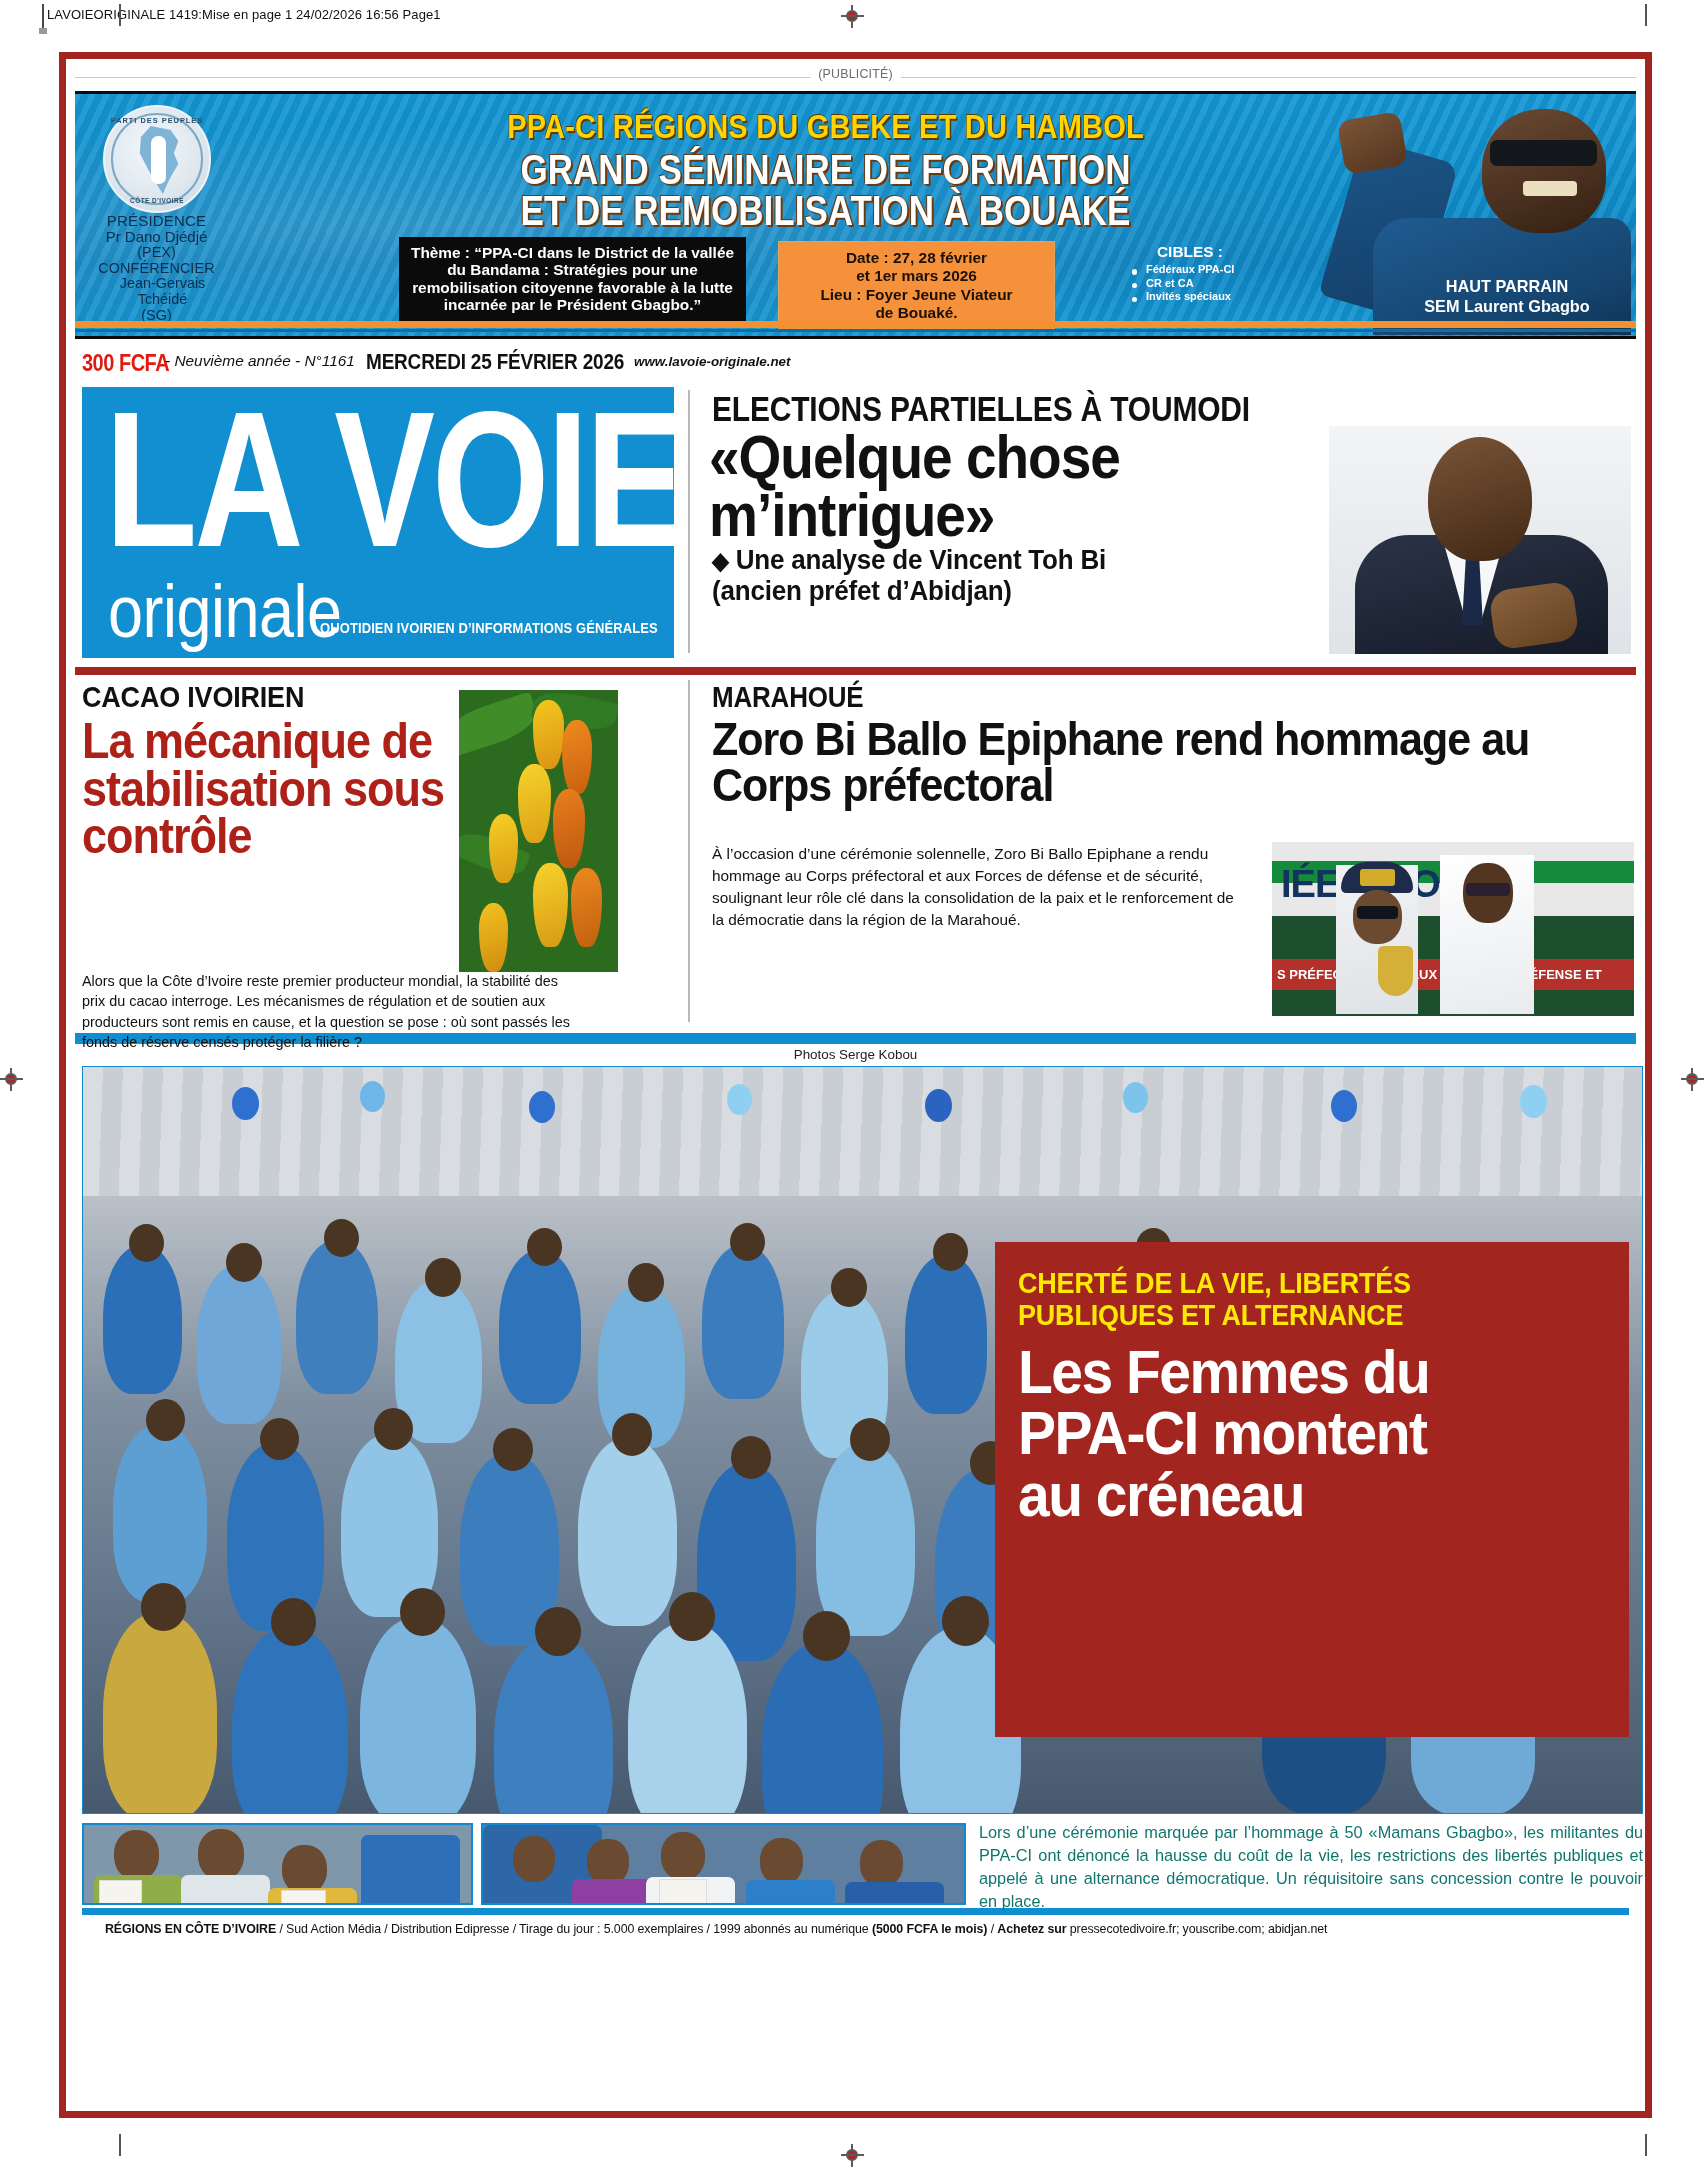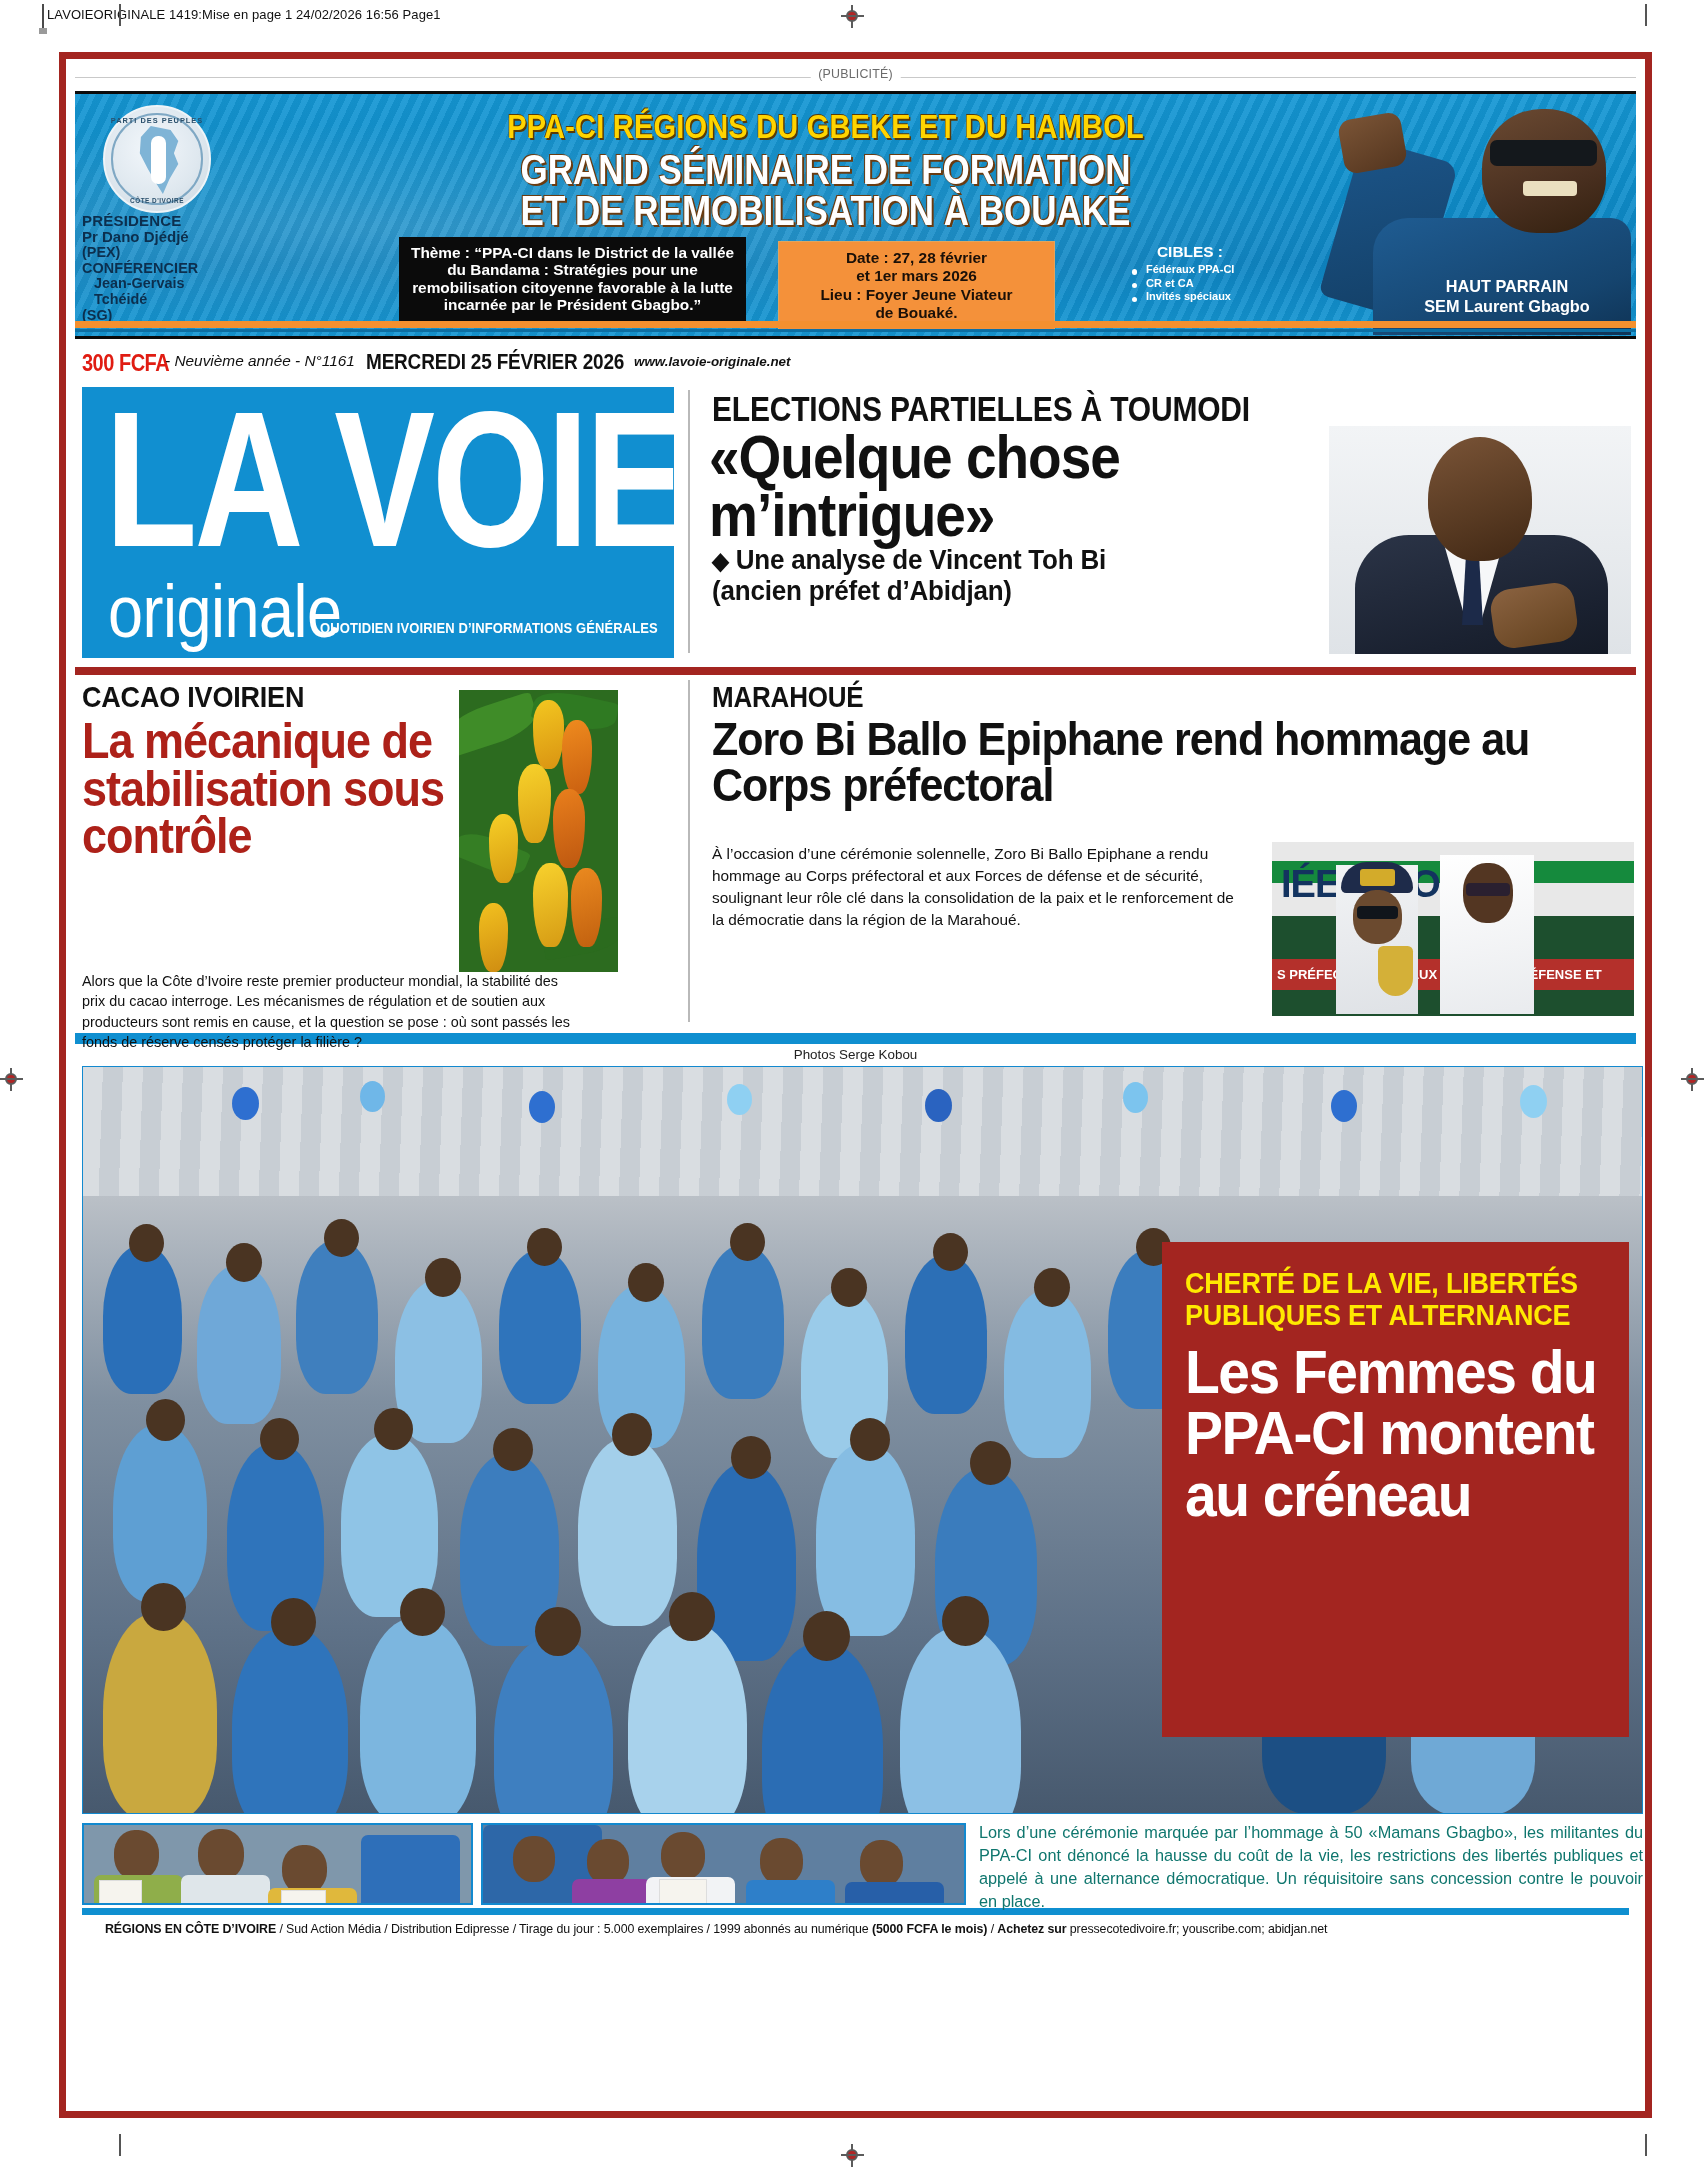--- a/index.html
+++ b/index.html
@@ -92,22 +92,22 @@
   .ad-logo .txt-top{
     position:absolute; left:0; right:0; top:9px; text-align:center;
     font-size:7.4px; font-weight:bold; color:#2a4f6b; letter-spacing:1px;
   }
   .ad-logo .txt-bot{
     position:absolute; left:0; right:0; bottom:7px; text-align:center;
     font-size:6.4px; font-weight:bold; color:#2a4f6b; letter-spacing:0.5px;
   }
 
   .ad-left-col{
-    position:absolute; left:7px; top:119px; width:149px; text-align:left;
-    color:#0c2f4e; font-weight:bold; line-height:1.08;
+    position:absolute; left:7px; top:119px; width:149px; text-align:center;
+    color:#0c2f4e; font-weight:normal; line-height:1.08;
   }
   .ad-left-col .l1{ font-size:15px; letter-spacing:0.2px; }
   .ad-left-col .l2{ font-size:15px; }
   .ad-left-col .l3{ font-size:14.4px; }
   .ad-left-col .l4{ font-size:14.4px; letter-spacing:0.1px; }
   .ad-left-col .l5{ font-size:14.4px;margin-left:12px; }
   .ad-left-col .l6{ font-size:14.4px; }
 
   .ad-head1{
     position:absolute; left:317px; top:14px; width:867px; text-align:center;
@@ -362,21 +362,21 @@
     background:repeating-linear-gradient(92deg,#d9dde1 0 20px,#c8ced4 20px 40px);
   }
   .hero-main .balloon{ position:absolute; border-radius:50%; }
   .hero-main .crowd{
     position:absolute; left:0; right:0; top:99px; bottom:0;
   }
   .hero-main .p{ position:absolute; border-radius:48% 48% 36% 36%; }
   .hero-main .hd{ position:absolute; border-radius:50%; background:#4a3422; }
 
   .hero-redbox{
-    position:absolute; right:0; top:176px; width:467px; height:495px;
+    position:absolute; right:0; top:176px; width:634px; height:495px;
     background:#a32520; padding:26px 23px 0 23px;
   }
   .hero-redbox .kick{
     font-size:27px; font-weight:bold; color:#ffe900; line-height:1.06; letter-spacing:-0.2px;
     transform:scaleY(1.1); transform-origin:left top;
   }
   .hero-redbox .big{
     margin-top:16px;
     font-size:57px; font-weight:bold; color:#ffffff; line-height:1.0; letter-spacing:-1.5px;
     transform:scaleY(1.08); transform-origin:left top;

